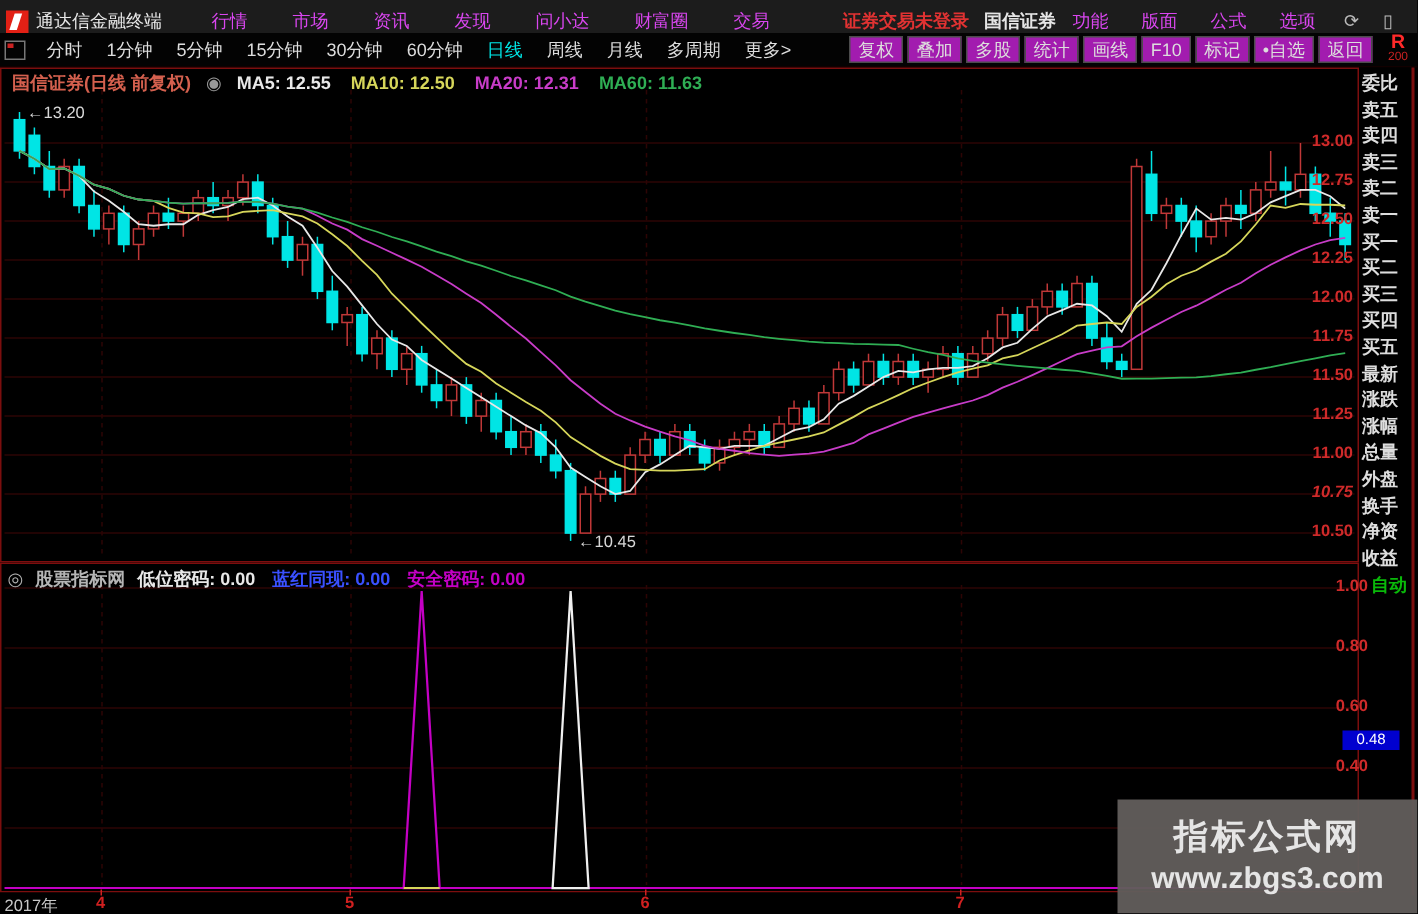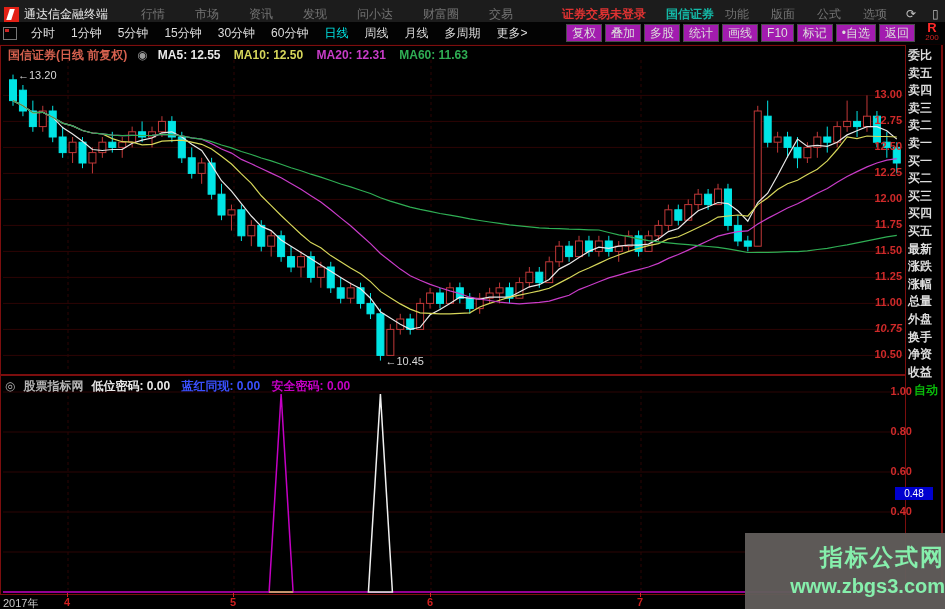--- a/index.html
+++ b/index.html
@@ -6,23 +6,23 @@
   body{width:945px;height:609px;position:relative;overflow:hidden;
        font-family:"Liberation Sans",sans-serif;color:#ccc;}
 
   
   .menubar{position:absolute;left:0;top:0;width:945px;height:28px;background:#1c1c1c;
            display:flex;align-items:center;font-size:12px;}
   .logo-box{width:15px;height:15px;background:#e22015;margin:0 5px 0 4px;position:relative;flex:0 0 auto;}
   .logo-box::after{content:"";position:absolute;left:4px;top:2px;width:5px;height:11px;
                    background:#fff;transform:skewX(-18deg);}
   .app-title{color:#e8e8e8;margin-right:18px;white-space:nowrap;}
-  .menu-item{padding:0 15px;color:#737373;white-space:nowrap;cursor:default;}
+  .menu-item{padding:0 15px;color:#d946ef;white-space:nowrap;cursor:default;}
   .login-warning{color:#e03232;font-weight:bold;margin-left:34px;white-space:nowrap;}
-  .broker-name{color:#14b8a6;font-weight:bold;margin-left:20px;white-space:nowrap;}
+  .broker-name{color:#e5e5e5;font-weight:bold;margin-left:10px;white-space:nowrap;}
   .menubar-right{margin-left:auto;display:flex;align-items:center;}
   .menubar-right .menu-item{padding:0 11px;}
   .mb-icon{color:#bbb;padding:0 8px;font-size:12px;}
 
   
   .toolbar{position:absolute;left:0;top:22px;width:945px;height:23px;background:#030303;
            display:flex;align-items:center;font-size:12px;border-bottom:1px solid #120000;box-sizing:border-box;}
   .win-icon{width:12px;height:11px;border:1px solid #777;margin:0 6px 0 3px;position:relative;flex:0 0 auto;}
   .win-icon::after{content:"";position:absolute;left:1px;top:1px;width:4px;height:3px;background:#c22;}
   .period{padding:0 8px;color:#ddd;white-space:nowrap;}
@@ -62,21 +62,21 @@
                color:#fff;font-size:10px;line-height:13px;text-align:center;z-index:6;}
 
   
   .timeline{position:absolute;left:0;top:595px;width:945px;height:14px;background:#000;font-size:11px;}
   .year-label{position:absolute;left:3px;top:1px;color:#c8c8c8;white-space:nowrap;}
   .month-label{position:absolute;top:1px;color:#d02020;font-weight:bold;}
   .month-tick{position:absolute;top:-2px;width:1px;height:4px;background:#d02020;}
 
   
   .watermark{position:absolute;right:0;bottom:0;width:200px;height:76px;background:rgba(97,93,91,0.96);
-             z-index:10;text-align:right;color:#86efac;}
+             z-index:10;text-align:center;color:#e5e5e5;}
   .wm-line1{font-size:23px;font-weight:bold;margin-top:9px;letter-spacing:2px;}
   .wm-line2{font-size:20px;font-weight:bold;margin-top:2px;}
 
   svg{position:absolute;z-index:1;}
 </style>
 </head>
 <body>
 
 <div class="menubar">
   <div class="logo-box"></div>

